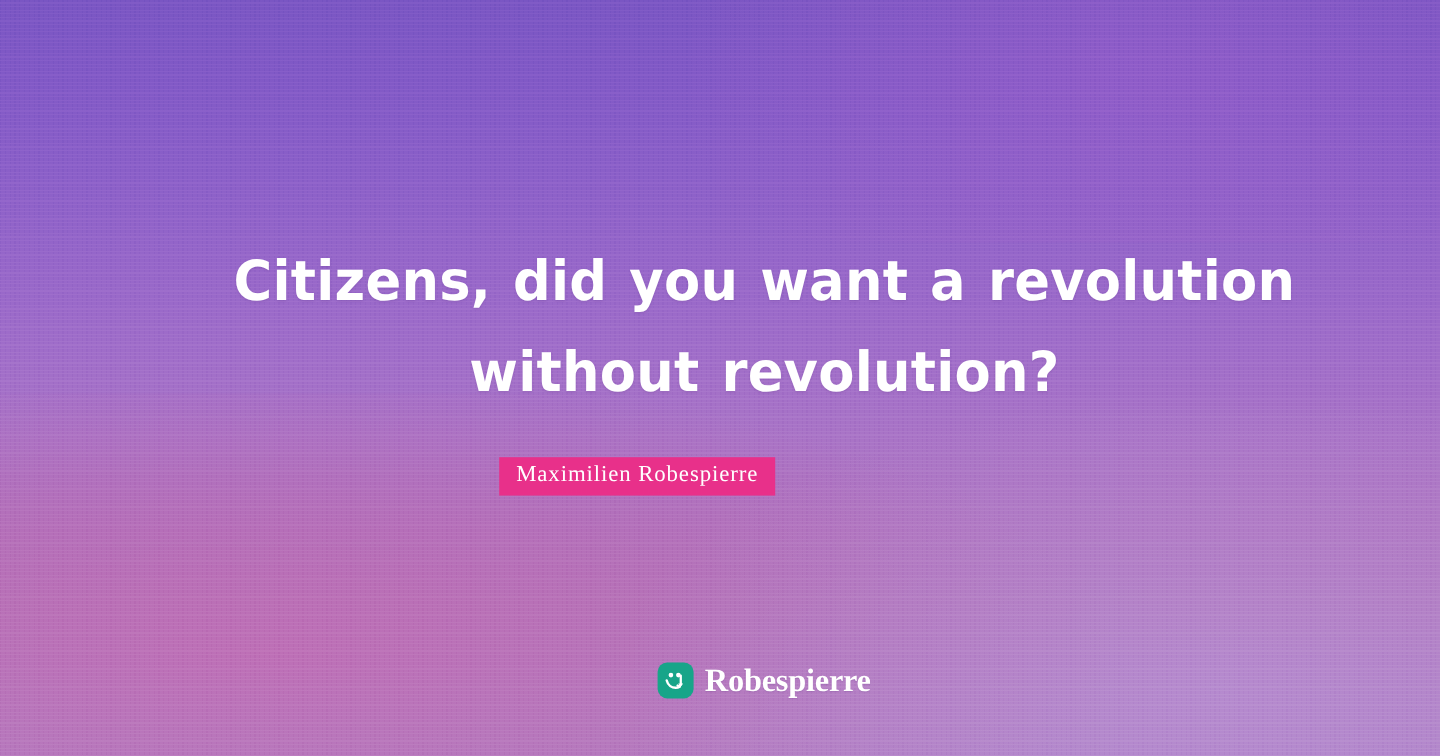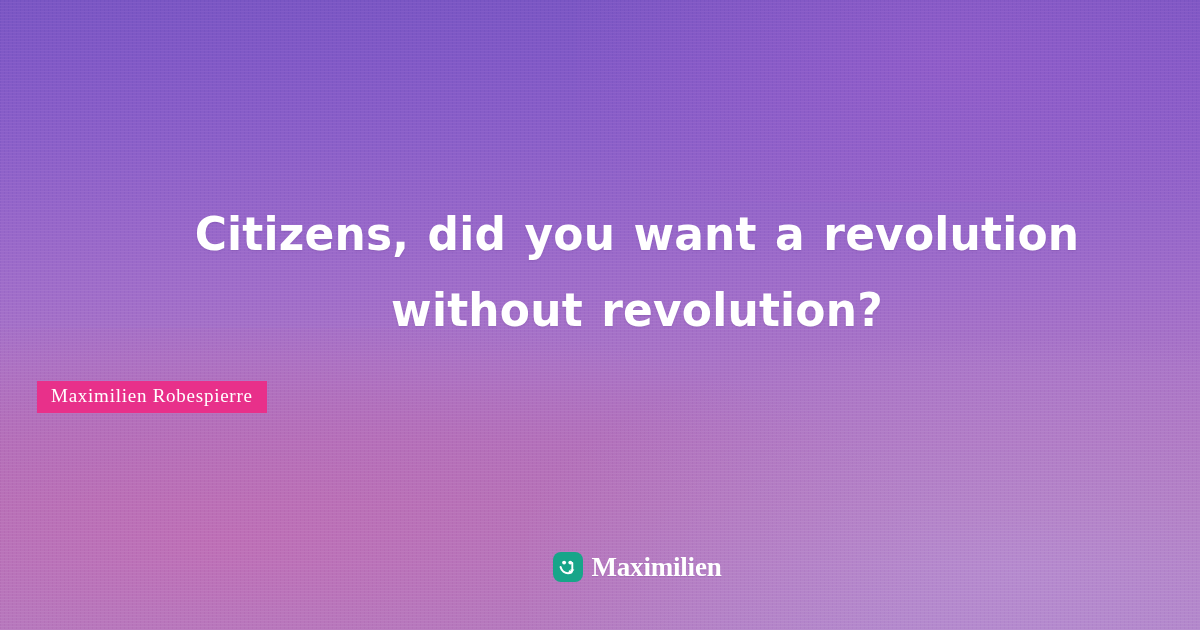--- a/index.html
+++ b/index.html
@@ -107,21 +107,21 @@
     text-shadow: 0 1px 2px rgba(90, 50, 130, 0.22);
     white-space: pre-line;
   }
 
   #author-badge-wrap {
     position: absolute;
     top: 381px;
     left: 0;
     width: 988px;
     display: flex;
-    justify-content: flex-start;
+    justify-content: center;
   }
   #author-badge {
     display: inline-block;
     background: #e8308a;
     color: #ffffff;
     font-family: "Liberation Serif", serif;
     font-size: 19px;
     font-weight: 400;
     letter-spacing: 0.75px;
     padding: 5px 14px 6px 14px;
@@ -181,17 +181,17 @@
     <div id="brand-bar">
       <span id="brand-logo-icon">
         <svg width="22" height="22" viewBox="0 0 22 22" aria-hidden="true">
           <circle cx="7.1" cy="6.6" r="1.95" fill="#ffffff"></circle>
           <circle cx="13.3" cy="6.6" r="1.95" fill="#ffffff"></circle>
           <path d="M3.6 11.1 C4.6 15.2 8.0 17.2 11.0 17.2 C12.3 17.2 13.5 16.85 14.5 16.25" stroke="#ffffff" stroke-width="2.05" fill="none" stroke-linecap="round"></path>
           <path d="M15.3 7.0 L15.3 14.0 A1.7 1.7 0 0 1 12.6 15.3" stroke="#ffffff" stroke-width="1.9" fill="none" stroke-linecap="round"></path>
           <path d="M13.05 13.6 L15.3 16.2 L17.3 13.6 Z" fill="#ffffff"></path>
         </svg>
       </span>
-      <span id="brand-name">Maximilien</span>
+      <span id="brand-name">Robespierre</span>
     </div>
 
   </div>
 </div>
 
 </body></html>

